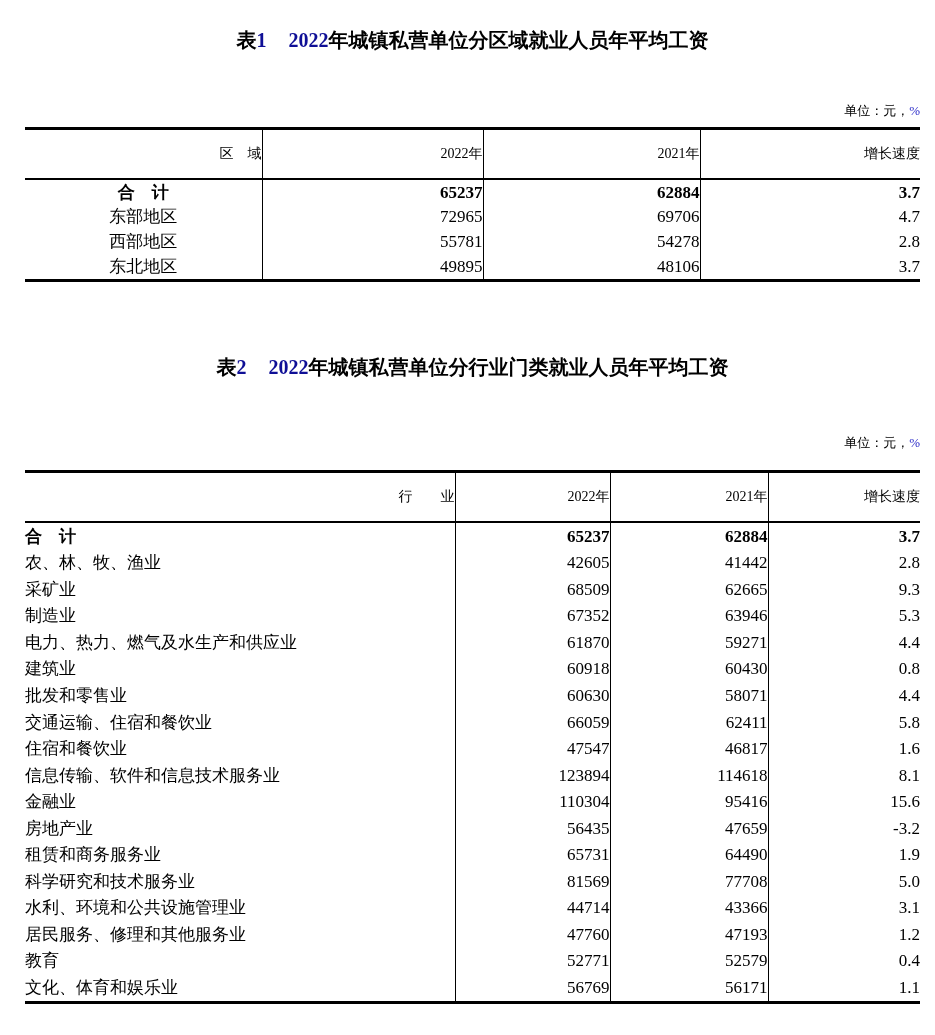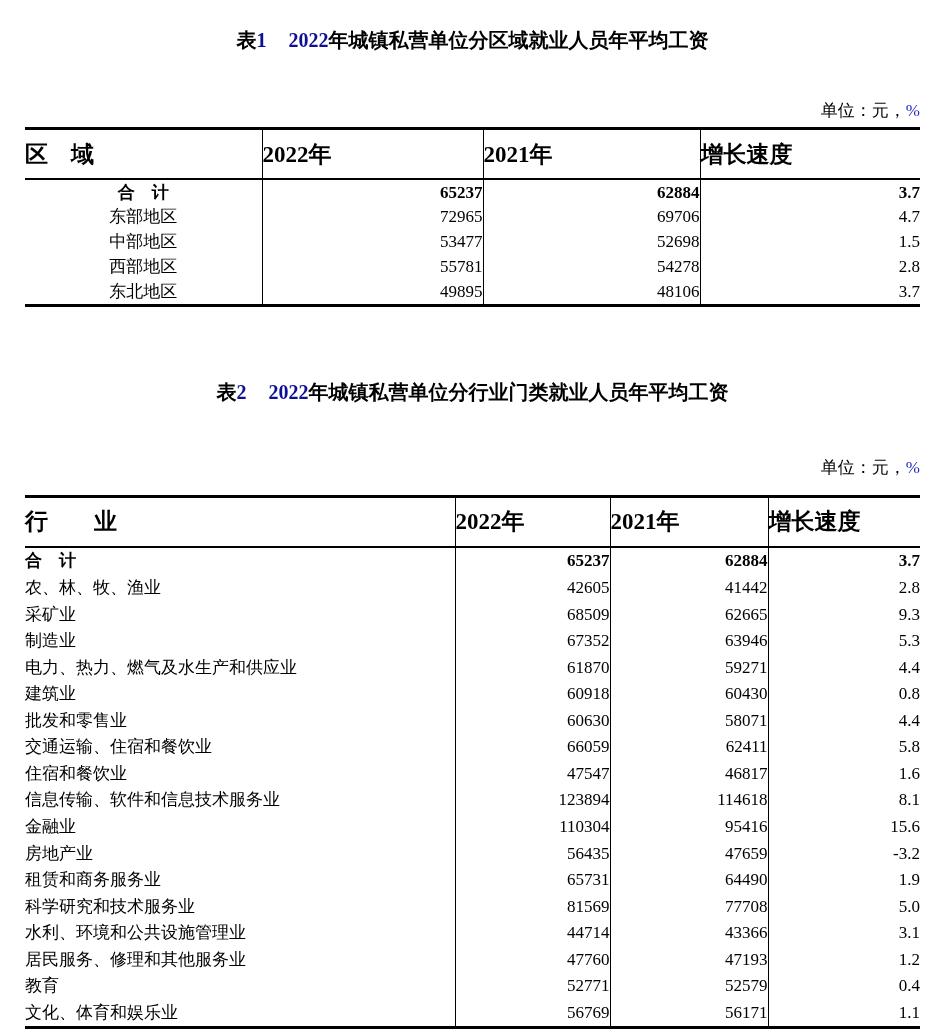--- a/index.html
+++ b/index.html
@@ -18,36 +18,36 @@
   .content{margin-left:25px;width:895px;}
   .title{
     margin:0;text-align:center;font-weight:bold;
     font-size:20px;line-height:28px;white-space:nowrap;
   }
   .title-1{padding-top:26px;}
   .title-2{margin-top:71px;}
   .t-num{color:var(--navy);font-weight:bold;}
   .t-label-num{margin-right:22px;}
   .unit{
-    text-align:right;font-size:17px;line-height:22px;
+    text-align:right;font-size:13px;line-height:22px;
     margin-top:46px;white-space:nowrap;
   }
   .unit-2{margin-top:51px;}
   .pct{color:var(--pct);}
   table.t{
     border-collapse:collapse;table-layout:fixed;width:895px;
     border-top:3px solid var(--ink);
     border-bottom:3px solid var(--ink);
     margin-top:5px;
   }
   table.t2m{margin-top:16px;}
   .t th{
-    font-weight:bold;font-size:23px;height:48px;
+    font-weight:normal;font-size:14px;height:48px;
     border-bottom:2px solid var(--ink);
-    text-align:left;vertical-align:middle;padding:0;
+    text-align:right;vertical-align:middle;padding:0;
   }
   .t td{
     font-size:17px;vertical-align:middle;padding:0;line-height:1.15;
   }
   .t1 td{height:24.8px;}
   .t2 td{height:26.55px;}
   .cdiv{border-right:1px solid var(--ink);}
   .center{text-align:center;}
   .labelL{text-align:left;padding-left:3px;}
   .num{text-align:right;padding-right:12px;font-variant-numeric:lining-nums;}
@@ -90,26 +90,20 @@
             <td class="num">3.7</td>
           </tr>
 
           <tr>
             <td class="cdiv center">东部地区</td>
             <td class="cdiv num">72965</td>
             <td class="cdiv num">69706</td>
             <td class="num">4.7</td>
           </tr>
 
-          <tr>
-            <td class="cdiv center">中部地区</td>
-            <td class="cdiv num">53477</td>
-            <td class="cdiv num">52698</td>
-            <td class="num">1.5</td>
-          </tr>
 
           <tr>
             <td class="cdiv center">西部地区</td>
             <td class="cdiv num">55781</td>
             <td class="cdiv num">54278</td>
             <td class="num">2.8</td>
           </tr>
 
           <tr>
             <td class="cdiv center">东北地区</td>

